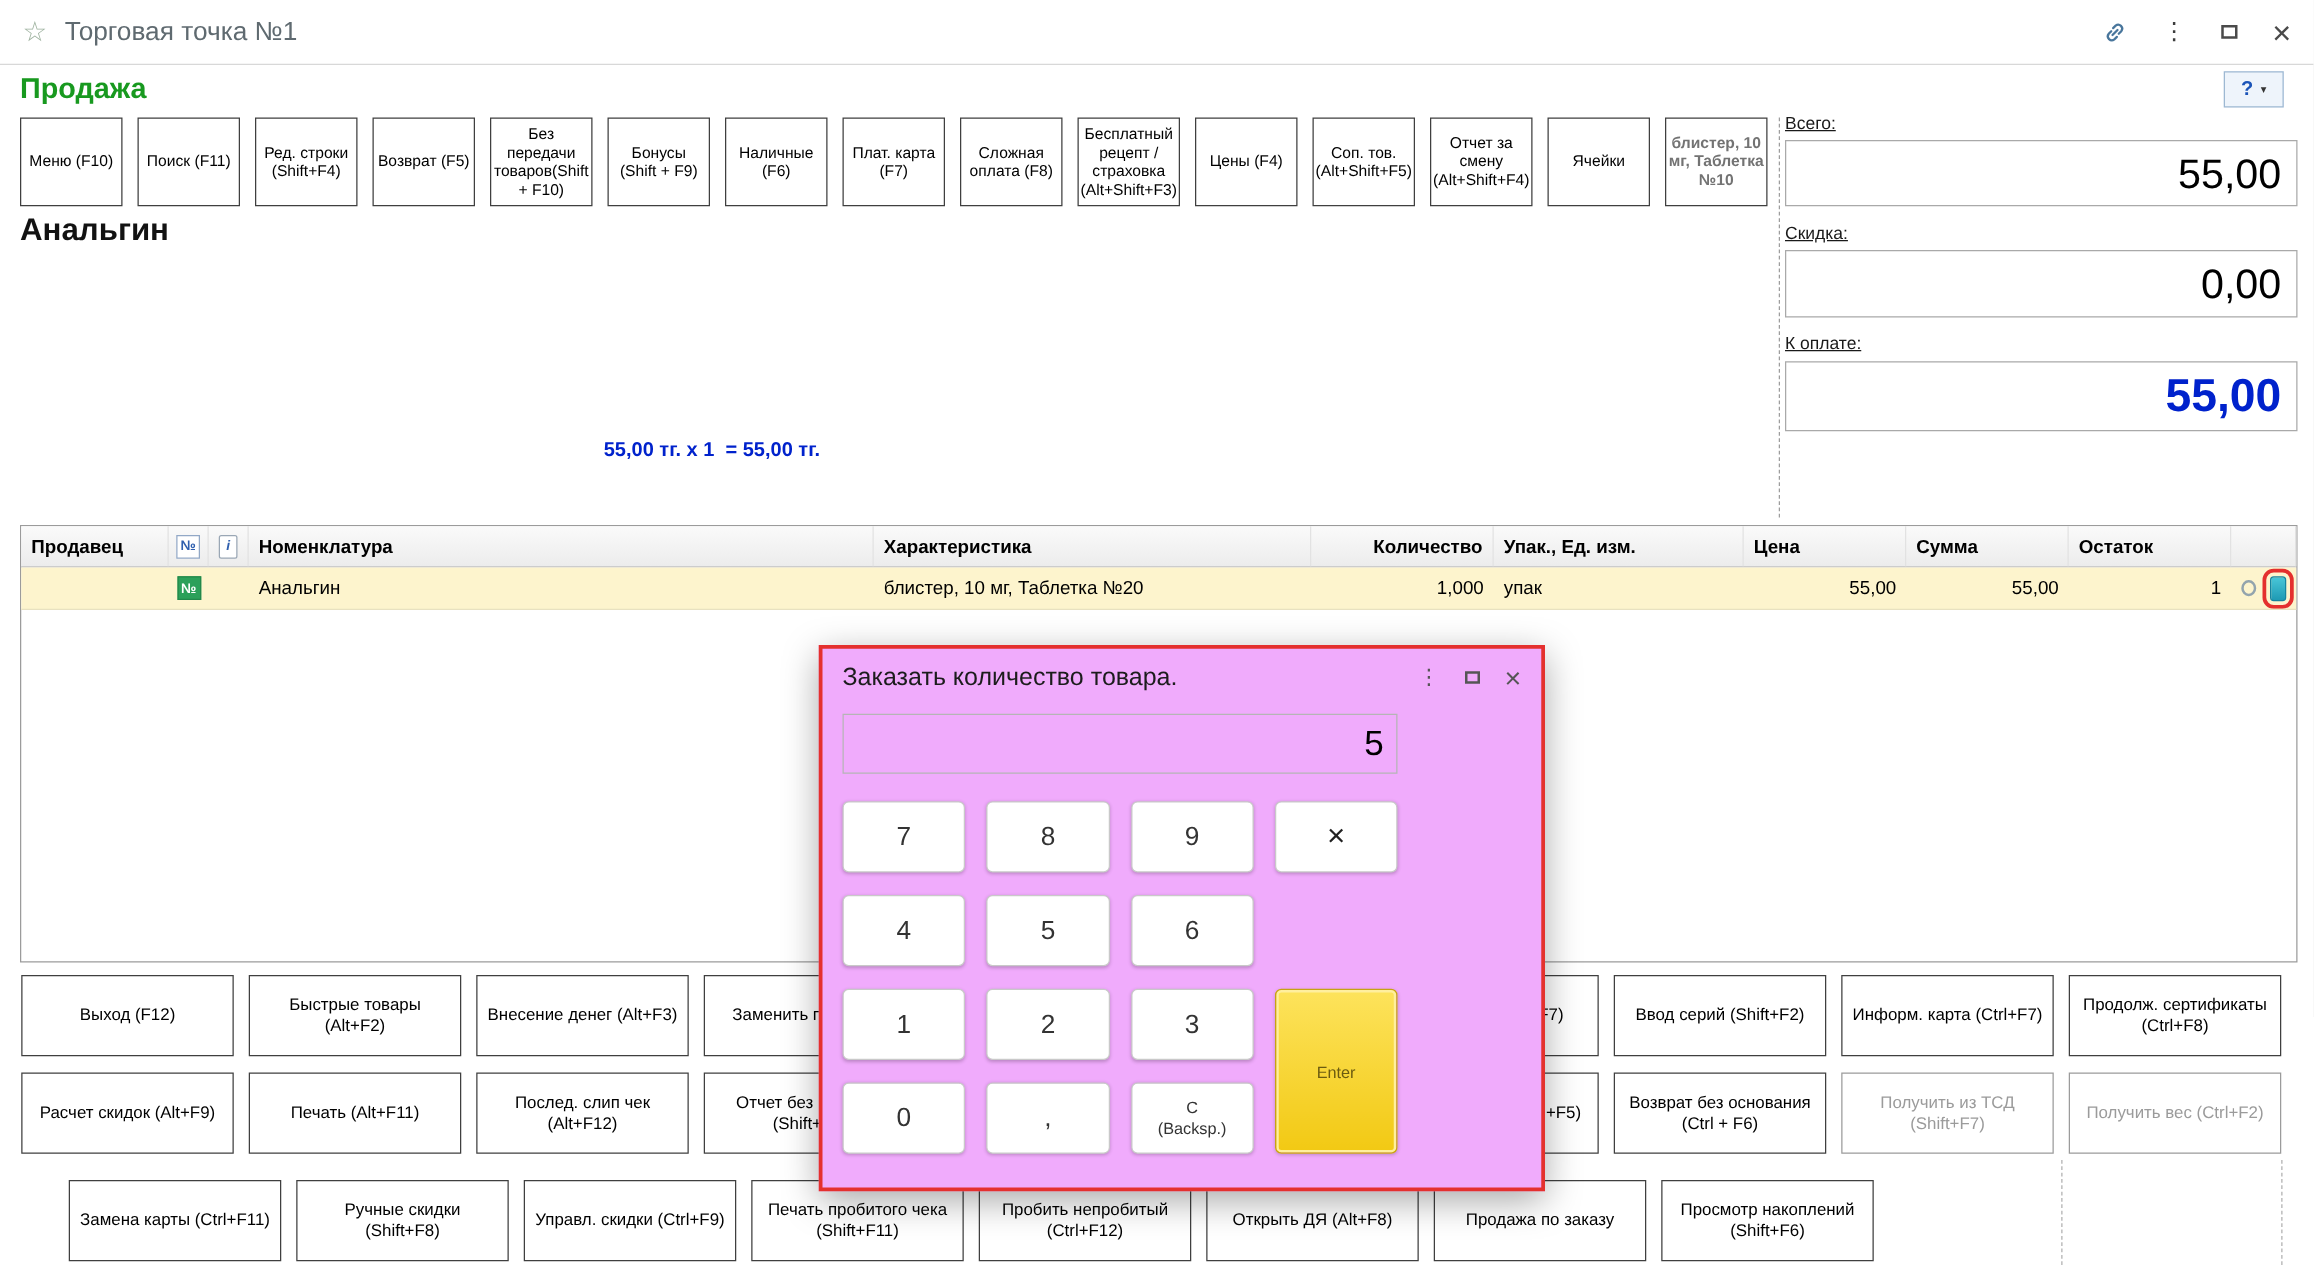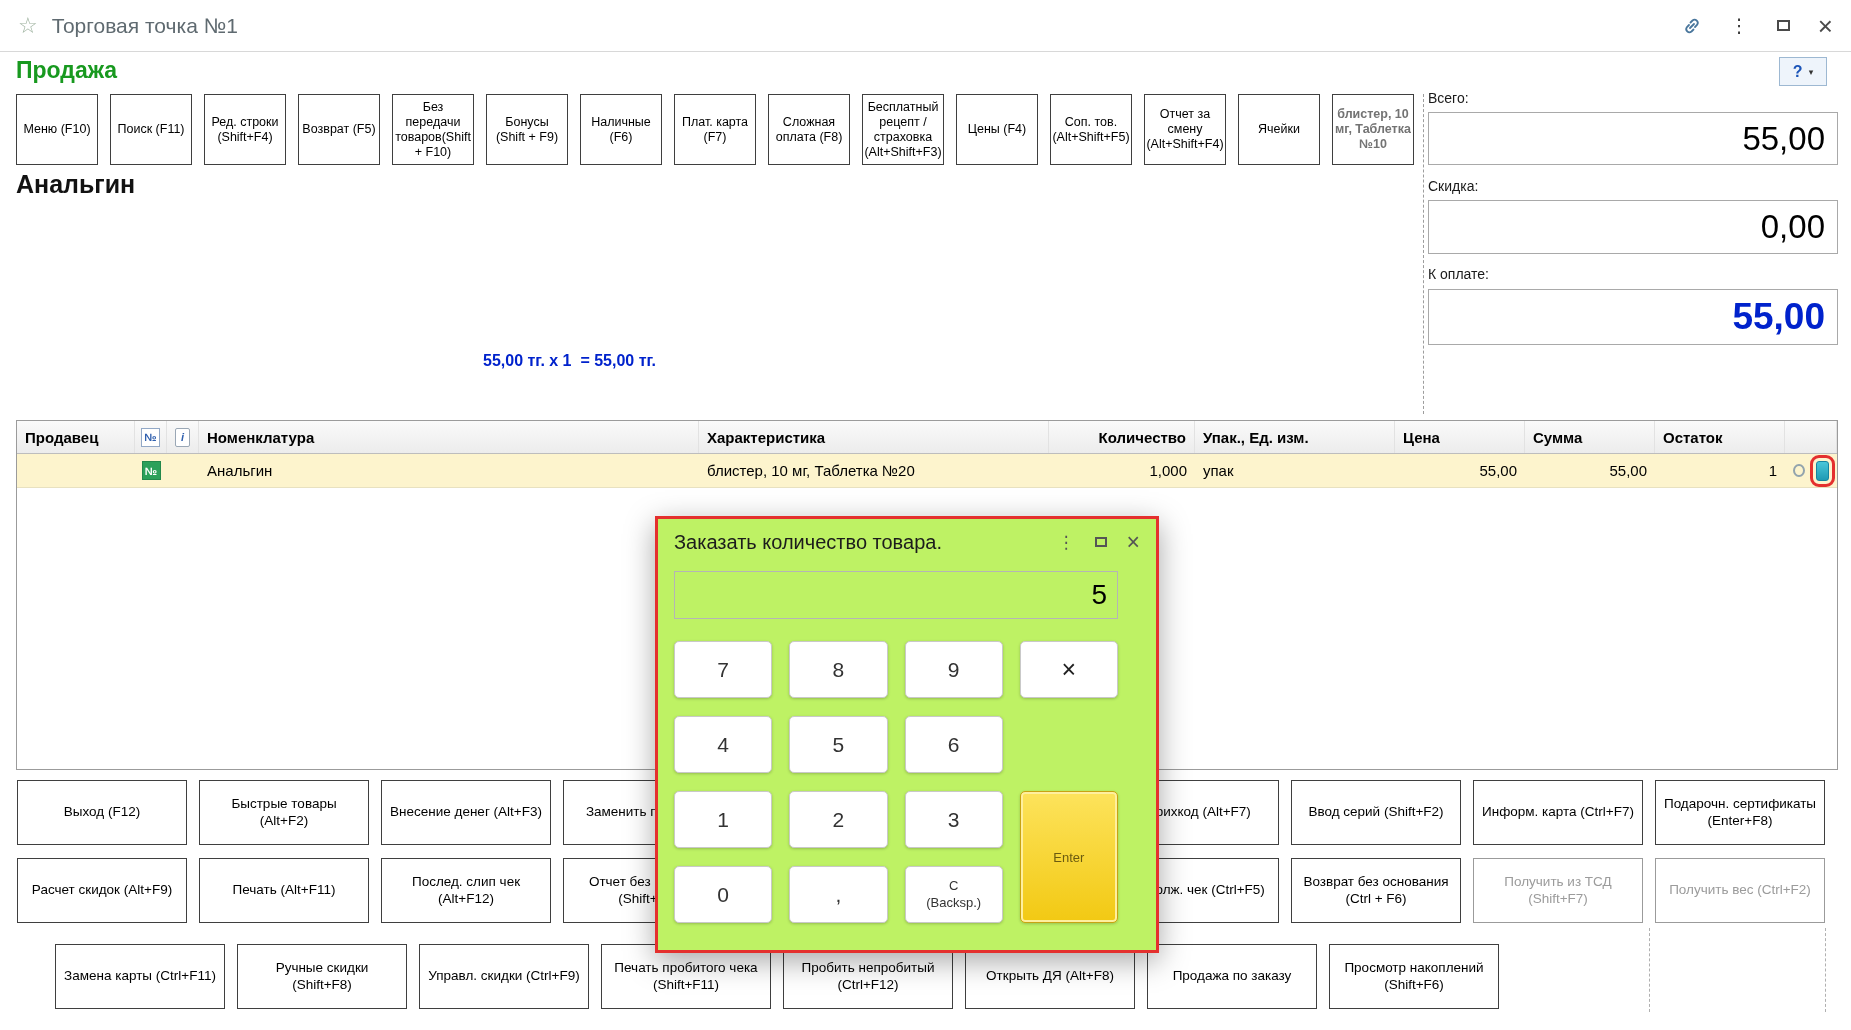--- a/index.html
+++ b/index.html
@@ -28,21 +28,21 @@
   .help-arrow { font-size:9px; color:#333; }
 
   
   .toolbar { position:absolute; left:16px; top:94px; display:flex; gap:12px; }
   .tb { width:82px; height:71px; background:#fff; border:1px solid #3f3f3f;
     font-size:12.5px; line-height:1.2; text-align:center; display:flex; align-items:center;
     justify-content:center; padding:1px 2px; overflow:hidden; cursor:pointer; }
   .tb.red { color:#737373; font-weight:bold; }
 
   
-  .t-label { position:absolute; left:1428px; font-size:14px; color:#1a1a1a; }
+  .t-label { position:absolute; left:1428px; font-size:14px; color:#1a1a1a;text-decoration:underline; }
   .t-input { position:absolute; left:1428px; width:410px; background:#fff; border:1px solid #a9a9a9;
     display:flex; align-items:center; justify-content:flex-end; padding-right:12px; font-size:33px; }
   .t-input.due { font-size:37px; font-weight:bold; color:#0022cc; }
   .vsep { position:absolute; left:1423px; top:94px; height:320px; border-left:1px dashed #9d9d9d; }
 
   .product-title { position:absolute; left:16px; top:170px; font-size:25px; font-weight:bold; color:#121212; }
   .calc-line { position:absolute; left:483px; top:352px; font-size:16px; font-weight:bold; color:#0022cc; white-space:pre; }
 
   
   .sale-table { position:absolute; left:16px; top:420px; width:1822px; height:350px;
@@ -66,21 +66,21 @@
 
   
   .b-row { position:absolute; left:17px; display:grid; grid-template-columns:repeat(10,170px); gap:12px; }
   .bb { height:65px; background:#fff; border:1px solid #3f3f3f; font-size:13.5px; line-height:1.25;
     display:flex; align-items:center; justify-content:center; text-align:center; padding:2px 6px;
     overflow:hidden; cursor:pointer; }
   .bb.gray { color:#9b9b9b; border-color:#9b9b9b; cursor:default; }
   .dash-v { position:absolute; border-left:1px dashed #b0b0b0; }
 
   
-  .dialog { position:absolute; left:655px; top:516px; width:504px; height:437px; background:#bef264;
+  .dialog { position:absolute; left:655px; top:516px; width:581px; height:437px; background:#f0abfc;
     border:3px solid #e4302e; box-shadow:0 8px 28px rgba(0,0,0,.35); z-index:20; }
   .d-titlebar { height:46px; display:flex; align-items:center; padding:0 16px; }
   .d-title { font-size:20px; color:#1c1c1c; }
   .d-controls { margin-left:auto; display:flex; align-items:center; gap:20px; color:#555; }
   .d-kebab { font-size:17px; cursor:pointer; }
   .d-max { width:12px; height:10px; border:2px solid #555; cursor:pointer; }
   .d-close { font-size:23px; line-height:1; cursor:pointer; }
   .d-input { position:absolute; left:16px; top:52px; width:444px; height:48px; border:1px solid #b5b5b5;
     display:flex; align-items:center; justify-content:flex-end; padding:0 10px; font-size:28px; cursor:text; }
   .keypad { position:absolute; left:16px; top:122px; width:444px; display:grid;
@@ -194,21 +194,21 @@
   <div class="b-row" style="top:780px;">
     <div class="bb">Выход (F12)</div>
     <div class="bb">Быстрые товары (Alt+F2)</div>
     <div class="bb">Внесение денег (Alt+F3)</div>
     <div class="bb">Заменить продавца</div>
     <div class="bb"></div>
     <div class="bb"></div>
     <div class="bb">Штрихкод (Alt+F7)</div>
     <div class="bb">Ввод серий (Shift+F2)</div>
     <div class="bb">Информ. карта (Ctrl+F7)</div>
-    <div class="bb">Подарочн. сертификаты (Enter+F8)</div>
+    <div class="bb">Продолж. сертификаты (Ctrl+F8)</div>
   </div>
   <div class="b-row" style="top:858px;">
     <div class="bb">Расчет скидок (Alt+F9)</div>
     <div class="bb">Печать (Alt+F11)</div>
     <div class="bb">Послед. слип чек (Alt+F12)</div>
     <div class="bb">Отчет без гашения (Shift+F5)</div>
     <div class="bb"></div>
     <div class="bb"></div>
     <div class="bb">Продолж. чек (Ctrl+F5)</div>
     <div class="bb">Возврат без основания (Ctrl + F6)</div>

